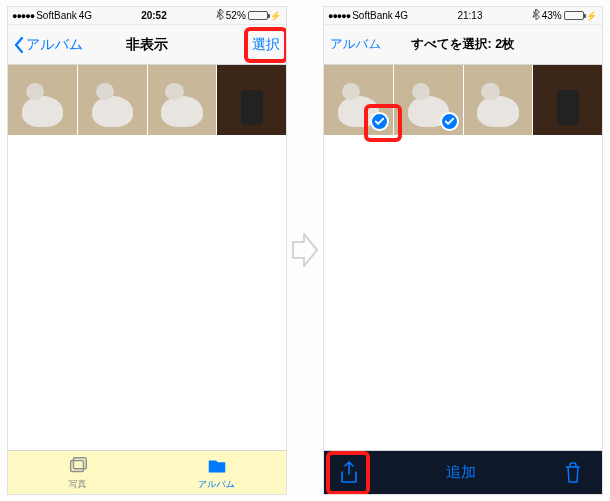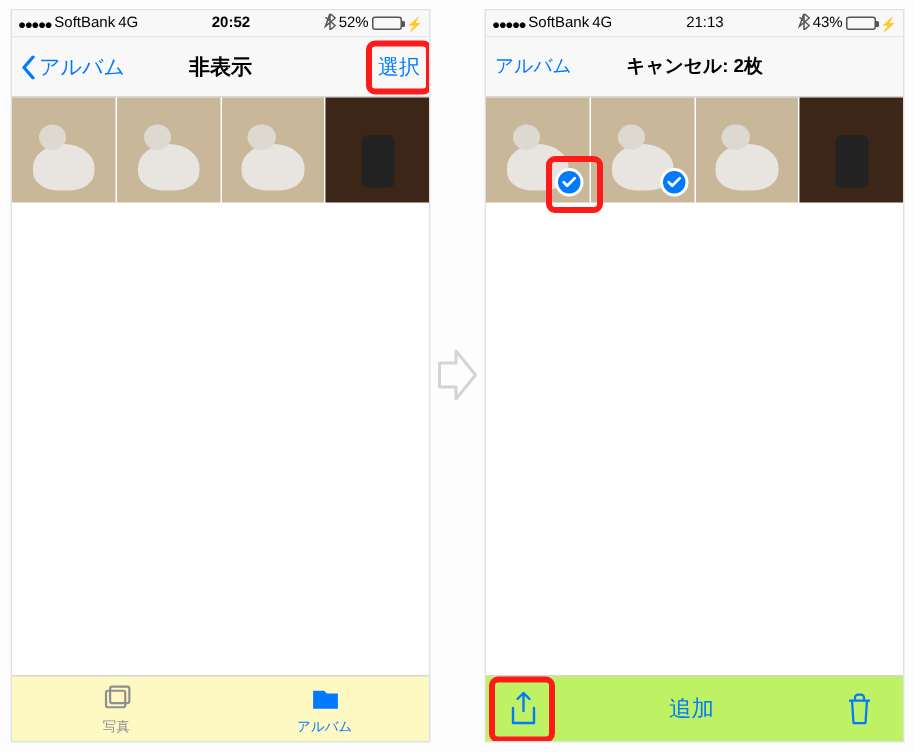--- a/index.html
+++ b/index.html
@@ -108,21 +108,21 @@
   .tab-bar {
     height: 44px;
     background:#fef9c3; border-top:1px solid #d6d6d6;
     display:flex;
   }
   .tab { flex:1; display:flex; flex-direction:column; align-items:center; justify-content:center;
     font-size: 9px; color:#8e8e93; gap:1px; }
   .tab.active { color:#007aff; }
   .tab svg { width:22px; height:22px; }
 
-  .toolbar { height:44px; background:#bef264; border-top:1px solid #d6d6d6;
+  .toolbar { height:44px; background:#0f172a; border-top:1px solid #d6d6d6;
     display:flex; align-items:center; justify-content:space-between; padding:0 12px 0 8px; }
   .tool-center { font-size:15px; color:#007aff; }
   .tool-side { width:34px; display:flex; align-items:center; justify-content:center; }
 
   
   .hl {
     position:absolute; border:4px solid #ff1a1a; border-radius:6px;
     pointer-events:none; z-index:10;
   }
 
@@ -226,21 +226,21 @@
             <path d="M4 0v11l3.5-3L1 2.5M4 0L1 8.5 7.5 3 4 0" fill="none" stroke="#555" stroke-width="1"></path>
           </svg>
       </span>
       <span>43%</span>
       <span class="battery-body"><span class="battery-fill" style="width:61%"></span></span>
       <span class="bolt">⚡</span>
     </div>
   </div>
 
   <div class="nav-bar">
-    <div class="nav-title" style="font-size:12.5px;">キャンセル: 2枚</div>
+    <div class="nav-title" style="font-size:12.5px;">すべてを選択: 2枚</div>
     <div class="nav-right" style="font-size:12.5px;">
       <span>アルバム</span>
     </div>
   </div>
 
   <div class="content">
     <div class="grid">
       <div class="thumb">
         <div class="cat"></div>
         <div class="check-badge">

